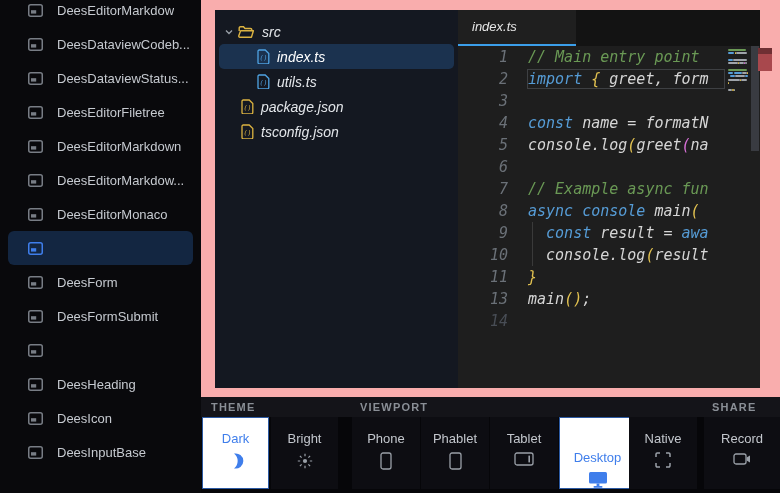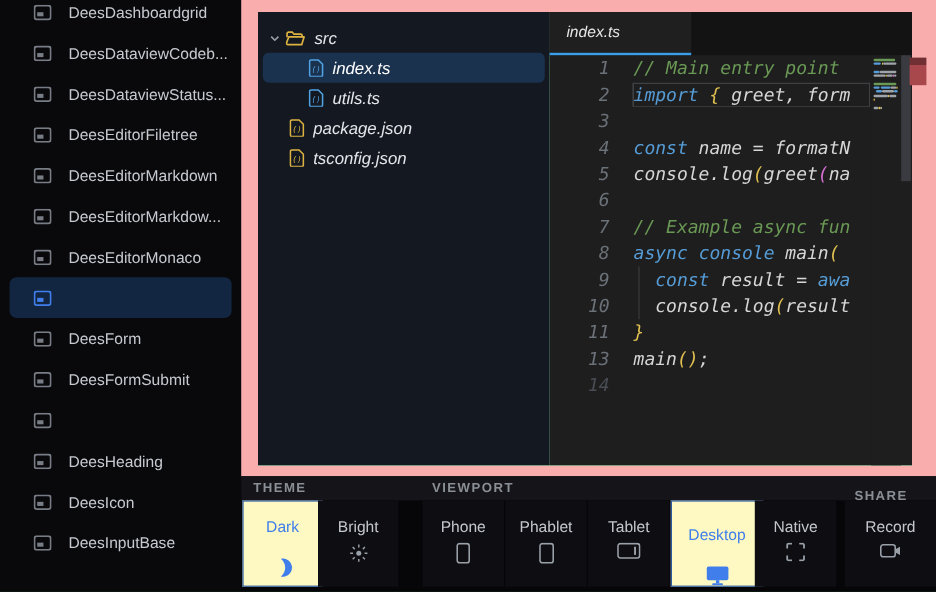--- a/index.html
+++ b/index.html
@@ -54,38 +54,38 @@
 
   
   .toolbar{position:absolute;left:201px;top:397px;width:579px;height:96px;background:#060609;}
   .tb-head{position:absolute;left:0;top:0;right:0;height:20px;background:#141419;}
   .tb-head span{position:absolute;top:0;line-height:20px;font-size:11px;letter-spacing:1.2px;
                 color:#8a8f96;font-weight:bold;}
   .tb-btn{position:absolute;top:20px;height:72px;background:#0d0d12;display:flex;flex-direction:column;
           align-items:center;cursor:pointer;border:1px solid transparent;}
   .tb-btn .bl{margin-top:13px;font-size:13px;color:#c3c7cd;}
   .tb-btn .bi{margin-top:6px;display:inline-flex;}
-  .tb-btn.sel{background:#fef9c3;border-color:#2c5aa3;gap:12px;}
+  .tb-btn.sel{background:#ffffff;border-color:#2c5aa3;}
   .tb-btn.sel .bl{color:#3f7eeb;}
 </style>
 </head>
 <body>
 
 <div class="app">
 
   <aside class="sidebar">
     <div class="sb-list" id="sb-list">
         <div class="sb-item">
           <span class="sb-ico">
             <svg width="15" height="13" viewBox="0 0 15 13">
               <rect x="0.75" y="0.75" width="13.5" height="11.5" rx="2" fill="none" stroke="#787d85" stroke-width="1.5"></rect>
               <rect x="3" y="6.2" width="5.2" height="3.4" fill="#787d85"></rect>
             </svg>
           </span>
-          <span class="sb-label">DeesDashboardgrid</span>
+          <span class="sb-label">DeesEditorMarkdow</span>
         </div>
         <div class="sb-item">
           <span class="sb-ico">
             <svg width="15" height="13" viewBox="0 0 15 13">
               <rect x="0.75" y="0.75" width="13.5" height="11.5" rx="2" fill="none" stroke="#787d85" stroke-width="1.5"></rect>
               <rect x="3" y="6.2" width="5.2" height="3.4" fill="#787d85"></rect>
             </svg>
           </span>
           <span class="sb-label">DeesDataviewCodeb...</span>
         </div>
@@ -343,32 +343,32 @@
         <div class="thumb"></div>
       </div>
     </div>
     <div class="redmark"></div>
   </div>
 
   <div class="toolbar">
     <div class="tb-head" id="tb-head">
         <span style="left: 10px;">THEME</span>
         <span style="left: 159px;">VIEWPORT</span>
-        <span style="left: 511px; margin-top: 7px;">SHARE</span>
+        <span style="left: 511px;">SHARE</span>
       </div>
     <div id="tb-btns">
         <div class="tb-btn sel" style="left: 1px; width: 67px;">
           <span class="bl">Dark</span>
           <span class="bi">
             <svg width="18" height="18" viewBox="0 0 18 18">
               <path d="M7 1.6 A7.6 7.6 0 1 1 7 16.4 A9.3 9.3 0 0 0 7 1.6 Z" fill="#3f7eeb"></path>
             </svg>
           </span>
         </div>
-        <div class="tb-btn" style="left: 64px; width: 67px;">
+        <div class="tb-btn" style="left: 70px; width: 67px;">
           <span class="bl">Bright</span>
           <span class="bi">
             <svg width="18" height="18" viewBox="0 0 18 18" stroke="#9aa0a8" stroke-width="1.2" fill="none">
               <circle cx="9" cy="9" r="2.1" fill="#9aa0a8" stroke="none"></circle>
               <path d="M9 1.8v2.4 M9 13.8v2.4 M1.8 9h2.4 M13.8 9h2.4 M3.9 3.9l1.7 1.7 M12.4 12.4l1.7 1.7 M14.1 3.9l-1.7 1.7 M5.6 12.4l-1.7 1.7"></path>
             </svg>
           </span>
         </div>
         <div class="tb-btn" style="left: 151px; width: 68px;">
           <span class="bl">Phone</span>

